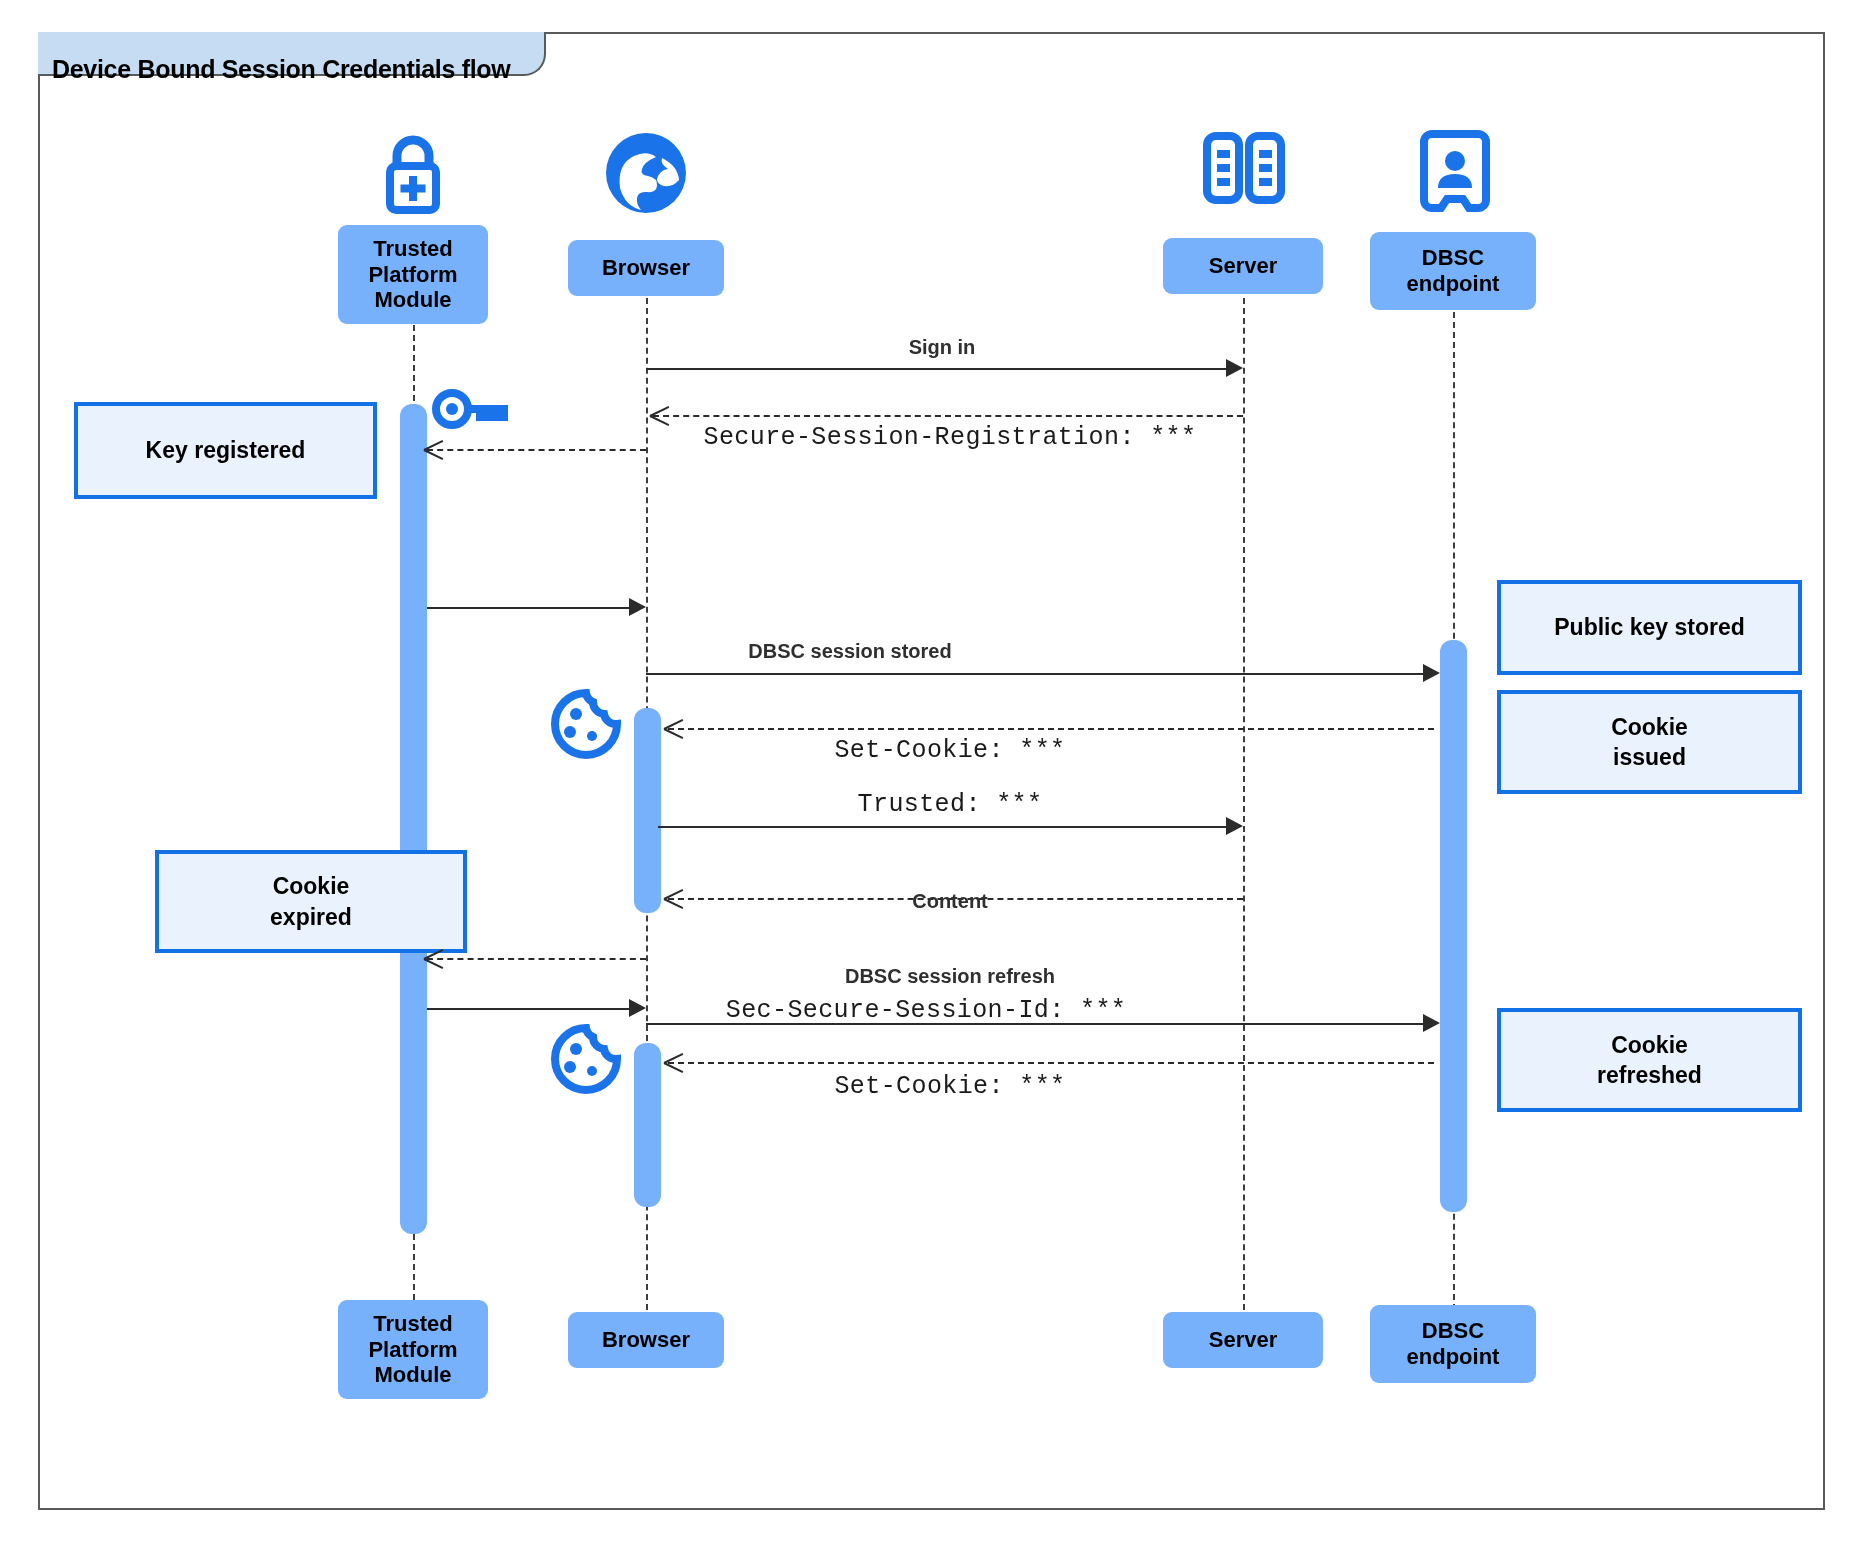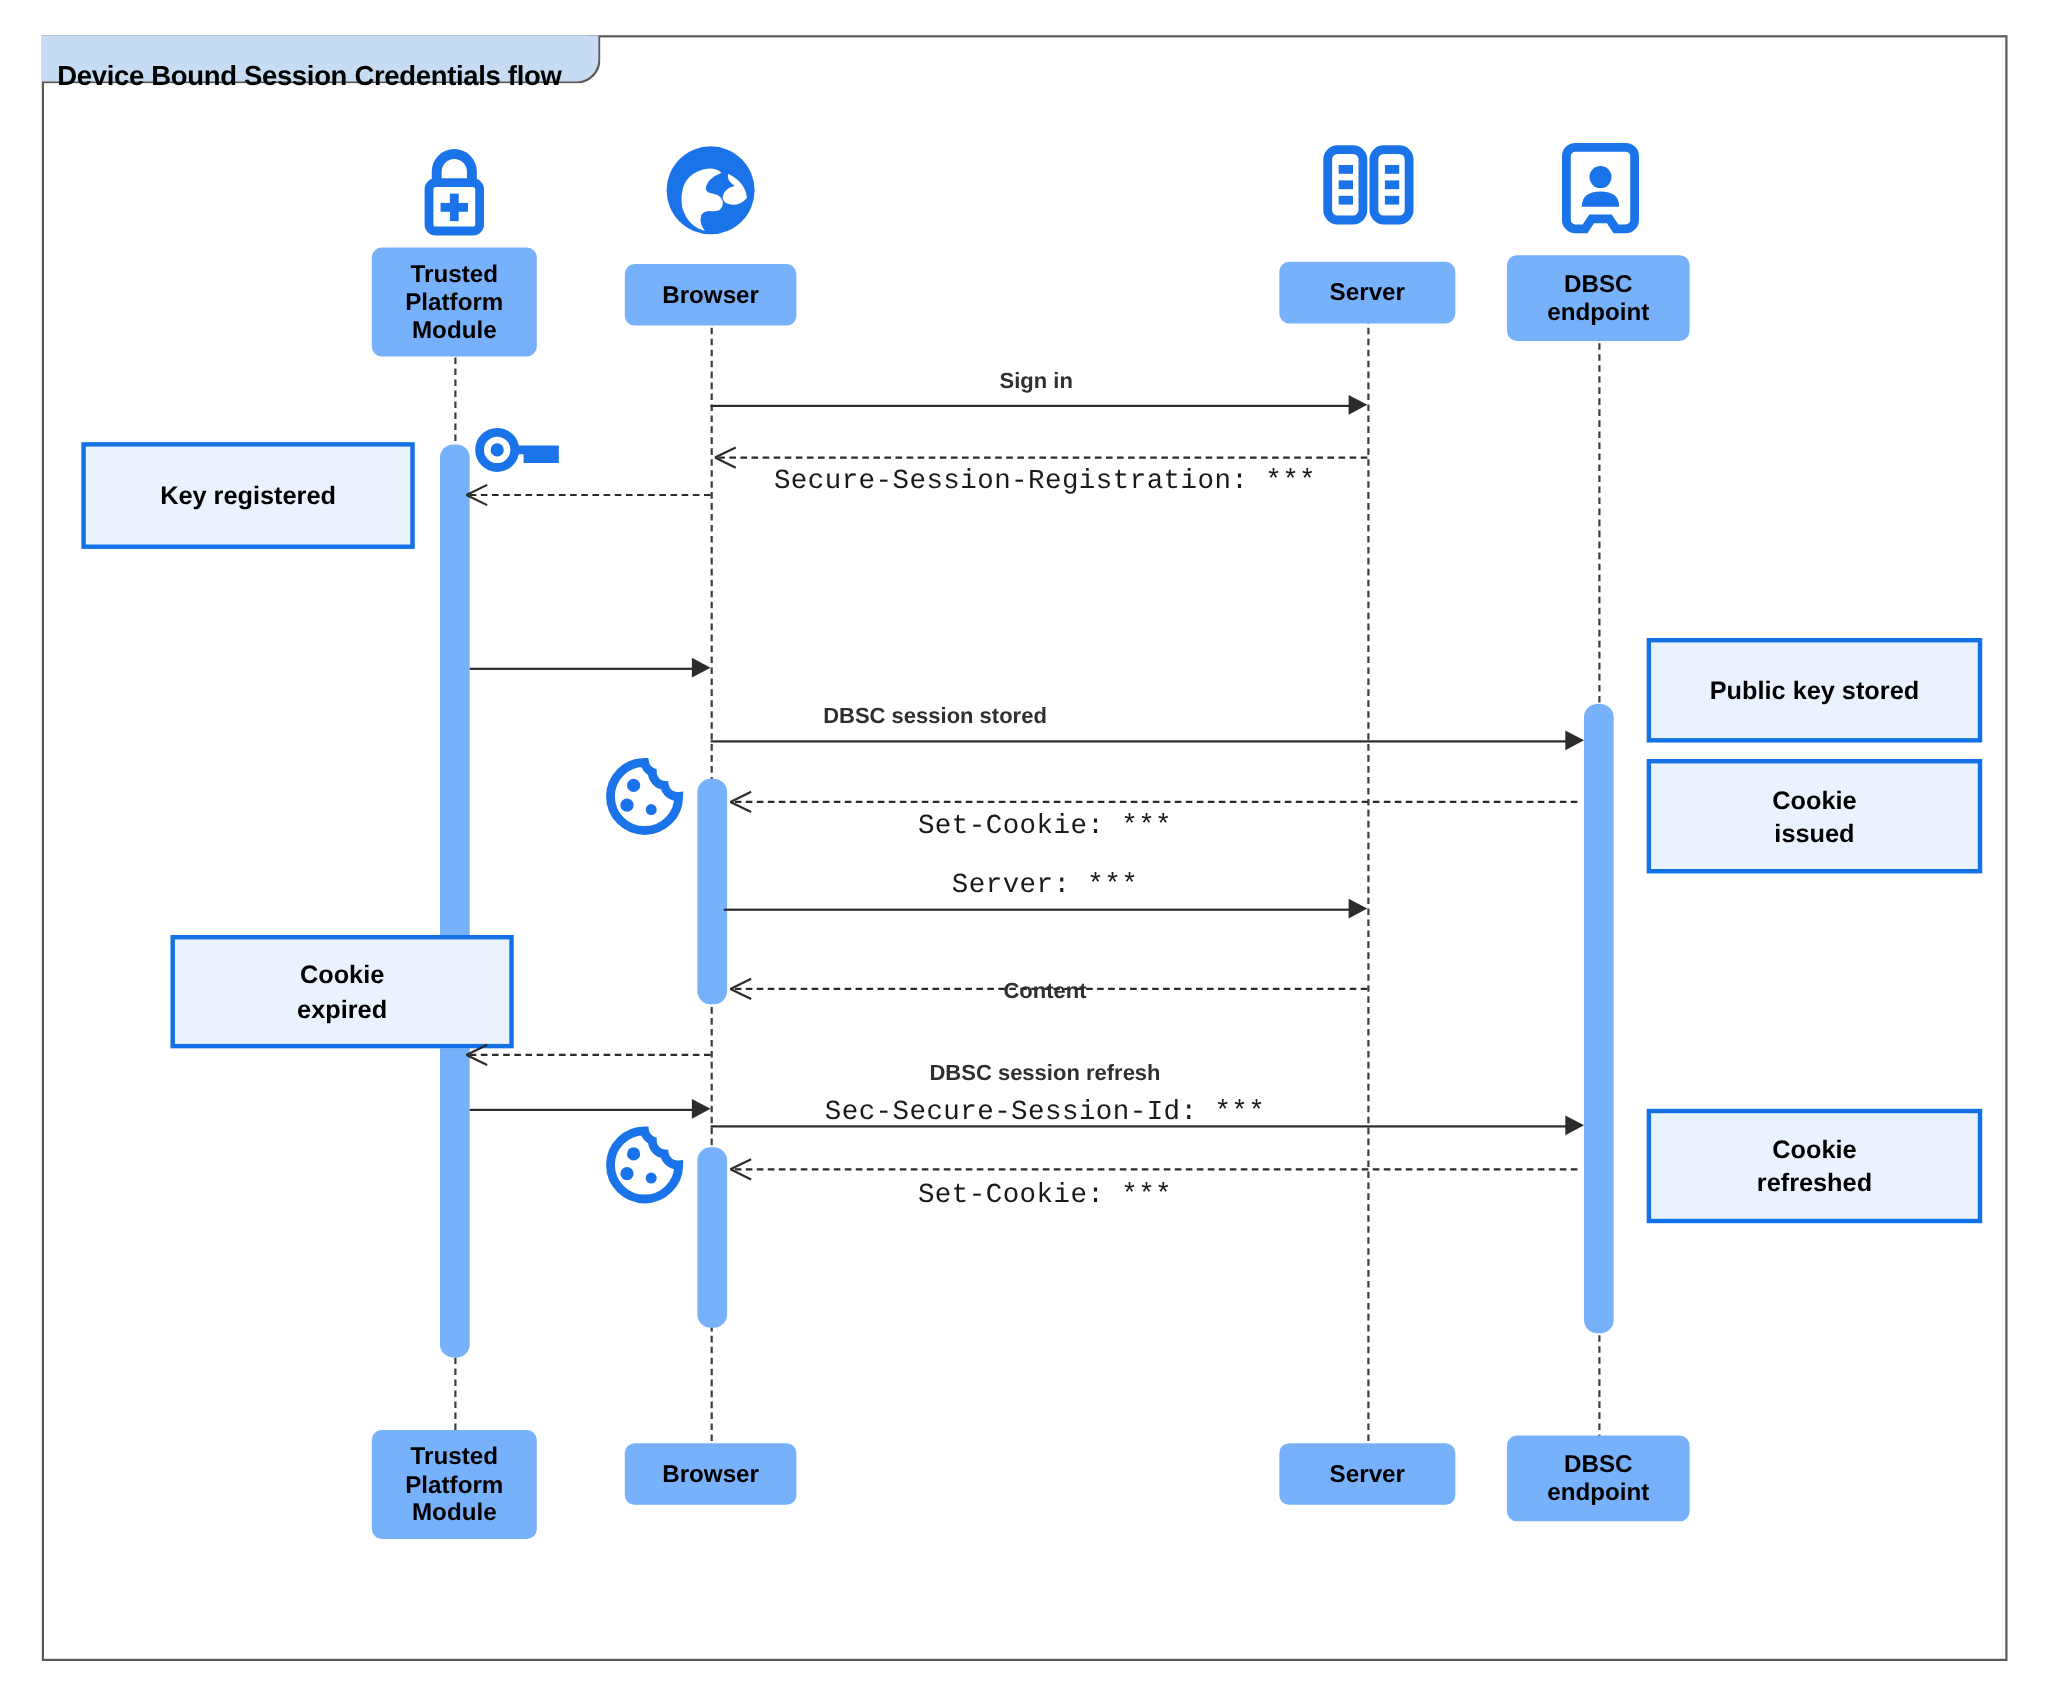--- a/index.html
+++ b/index.html
@@ -284,21 +284,21 @@
 
   <div class="note" style="left:1497px; top:690px; width:305px; height:104px;">
     <div>
       <div>Cookie</div>
       <div>issued</div>
     </div>
   </div>
 
   <div class="msg-line msg-solid" style="left:658px; top:826px; width:580px;"></div>
   <div class="arrow-head arrow-open-right" style="left:1226px; top:817px;"></div>
-  <div class="msg-label lbl-mono" style="left:670px; top:790px; width:560px;">Server: ***</div>
+  <div class="msg-label lbl-mono" style="left:670px; top:790px; width:560px;">Trusted: ***</div>
 
   <div class="msg-line msg-dashed" style="left:668px; top:898px; width:575px;"></div>
   <div class="arrow-thin left" style="left:664px; top:888px;"></div>
   <div class="msg-label lbl-prop" style="left:690px; top:890px; width:520px;">Content</div>
 
   <div class="note" style="left:155px; top:850px; width:312px; height:103px;">
     <div>
       <div>Cookie</div>
       <div>expired</div>
     </div>
@@ -306,21 +306,21 @@
 
   <div class="msg-line msg-dashed" style="left:427px; top:958px; width:219px;"></div>
   <div class="arrow-thin left" style="left:424px; top:948px;"></div>
 
   <div class="msg-line msg-solid" style="left:427px; top:1008px; width:213px;"></div>
   <div class="arrow-head arrow-open-right" style="left:629px; top:999px;"></div>
 
   <div class="msg-line msg-solid" style="left:646px; top:1023px; width:788px;"></div>
   <div class="arrow-head arrow-open-right" style="left:1423px; top:1014px;"></div>
   <div class="msg-label lbl-prop" style="left:690px; top:965px; width:520px;">DBSC session refresh</div>
-  <div class="msg-label lbl-mono" style="left:650px; top:996px; width:600px;">Sec-Secure-Session-Id: ***</div>
+  <div class="msg-label lbl-mono" style="left:626px; top:996px; width:600px;">Sec-Secure-Session-Id: ***</div>
 
   <div class="icon-wrap" style="left:548px; top:1023px; width:76px; height:72px;">
     <svg width="76" height="72" viewBox="0 0 76 72">
       <path d="M38 5 a31 31 0 1 0 31 31 a12 12 0 0 1 -13 -10 a12 12 0 0 1 -11 -12 a12 12 0 0 1 -7 -9 Z" fill="none" stroke="#1a73e8" stroke-width="8"></path>
       <circle cx="28" cy="26" r="6" fill="#1a73e8"></circle>
       <circle cx="22" cy="44" r="6" fill="#1a73e8"></circle>
       <circle cx="44" cy="48" r="5" fill="#1a73e8"></circle>
     </svg>
   </div>
 

